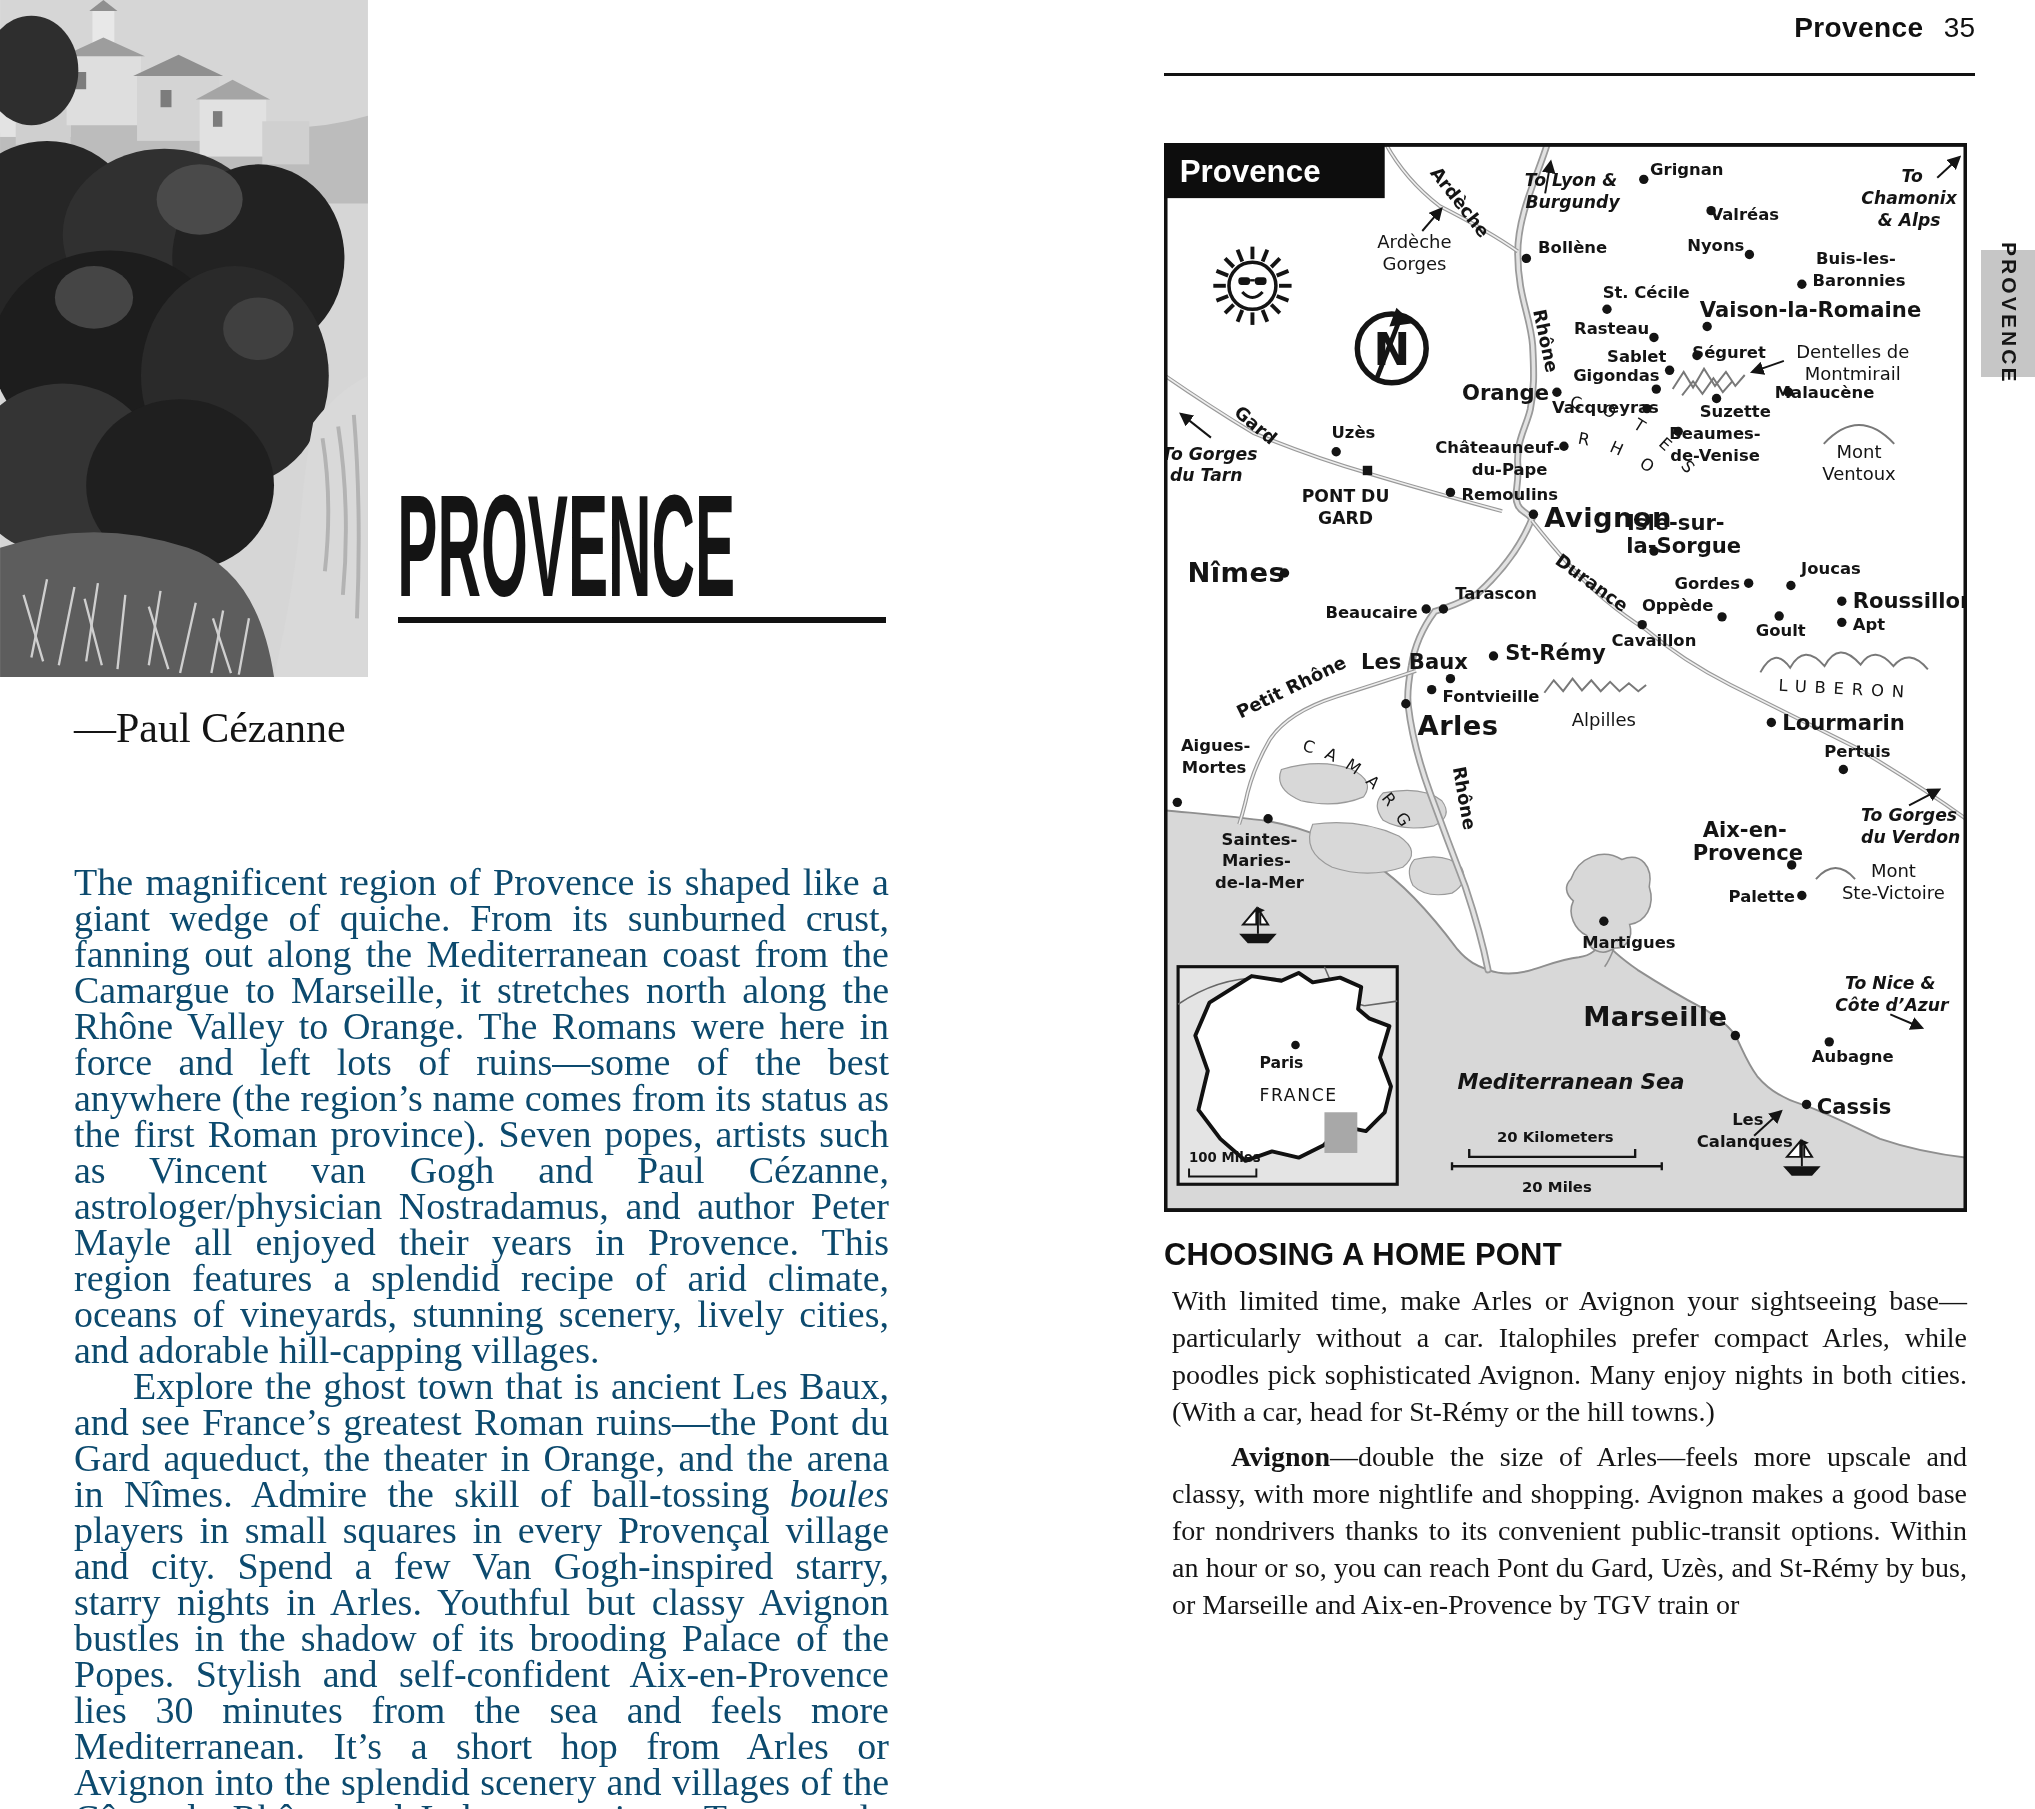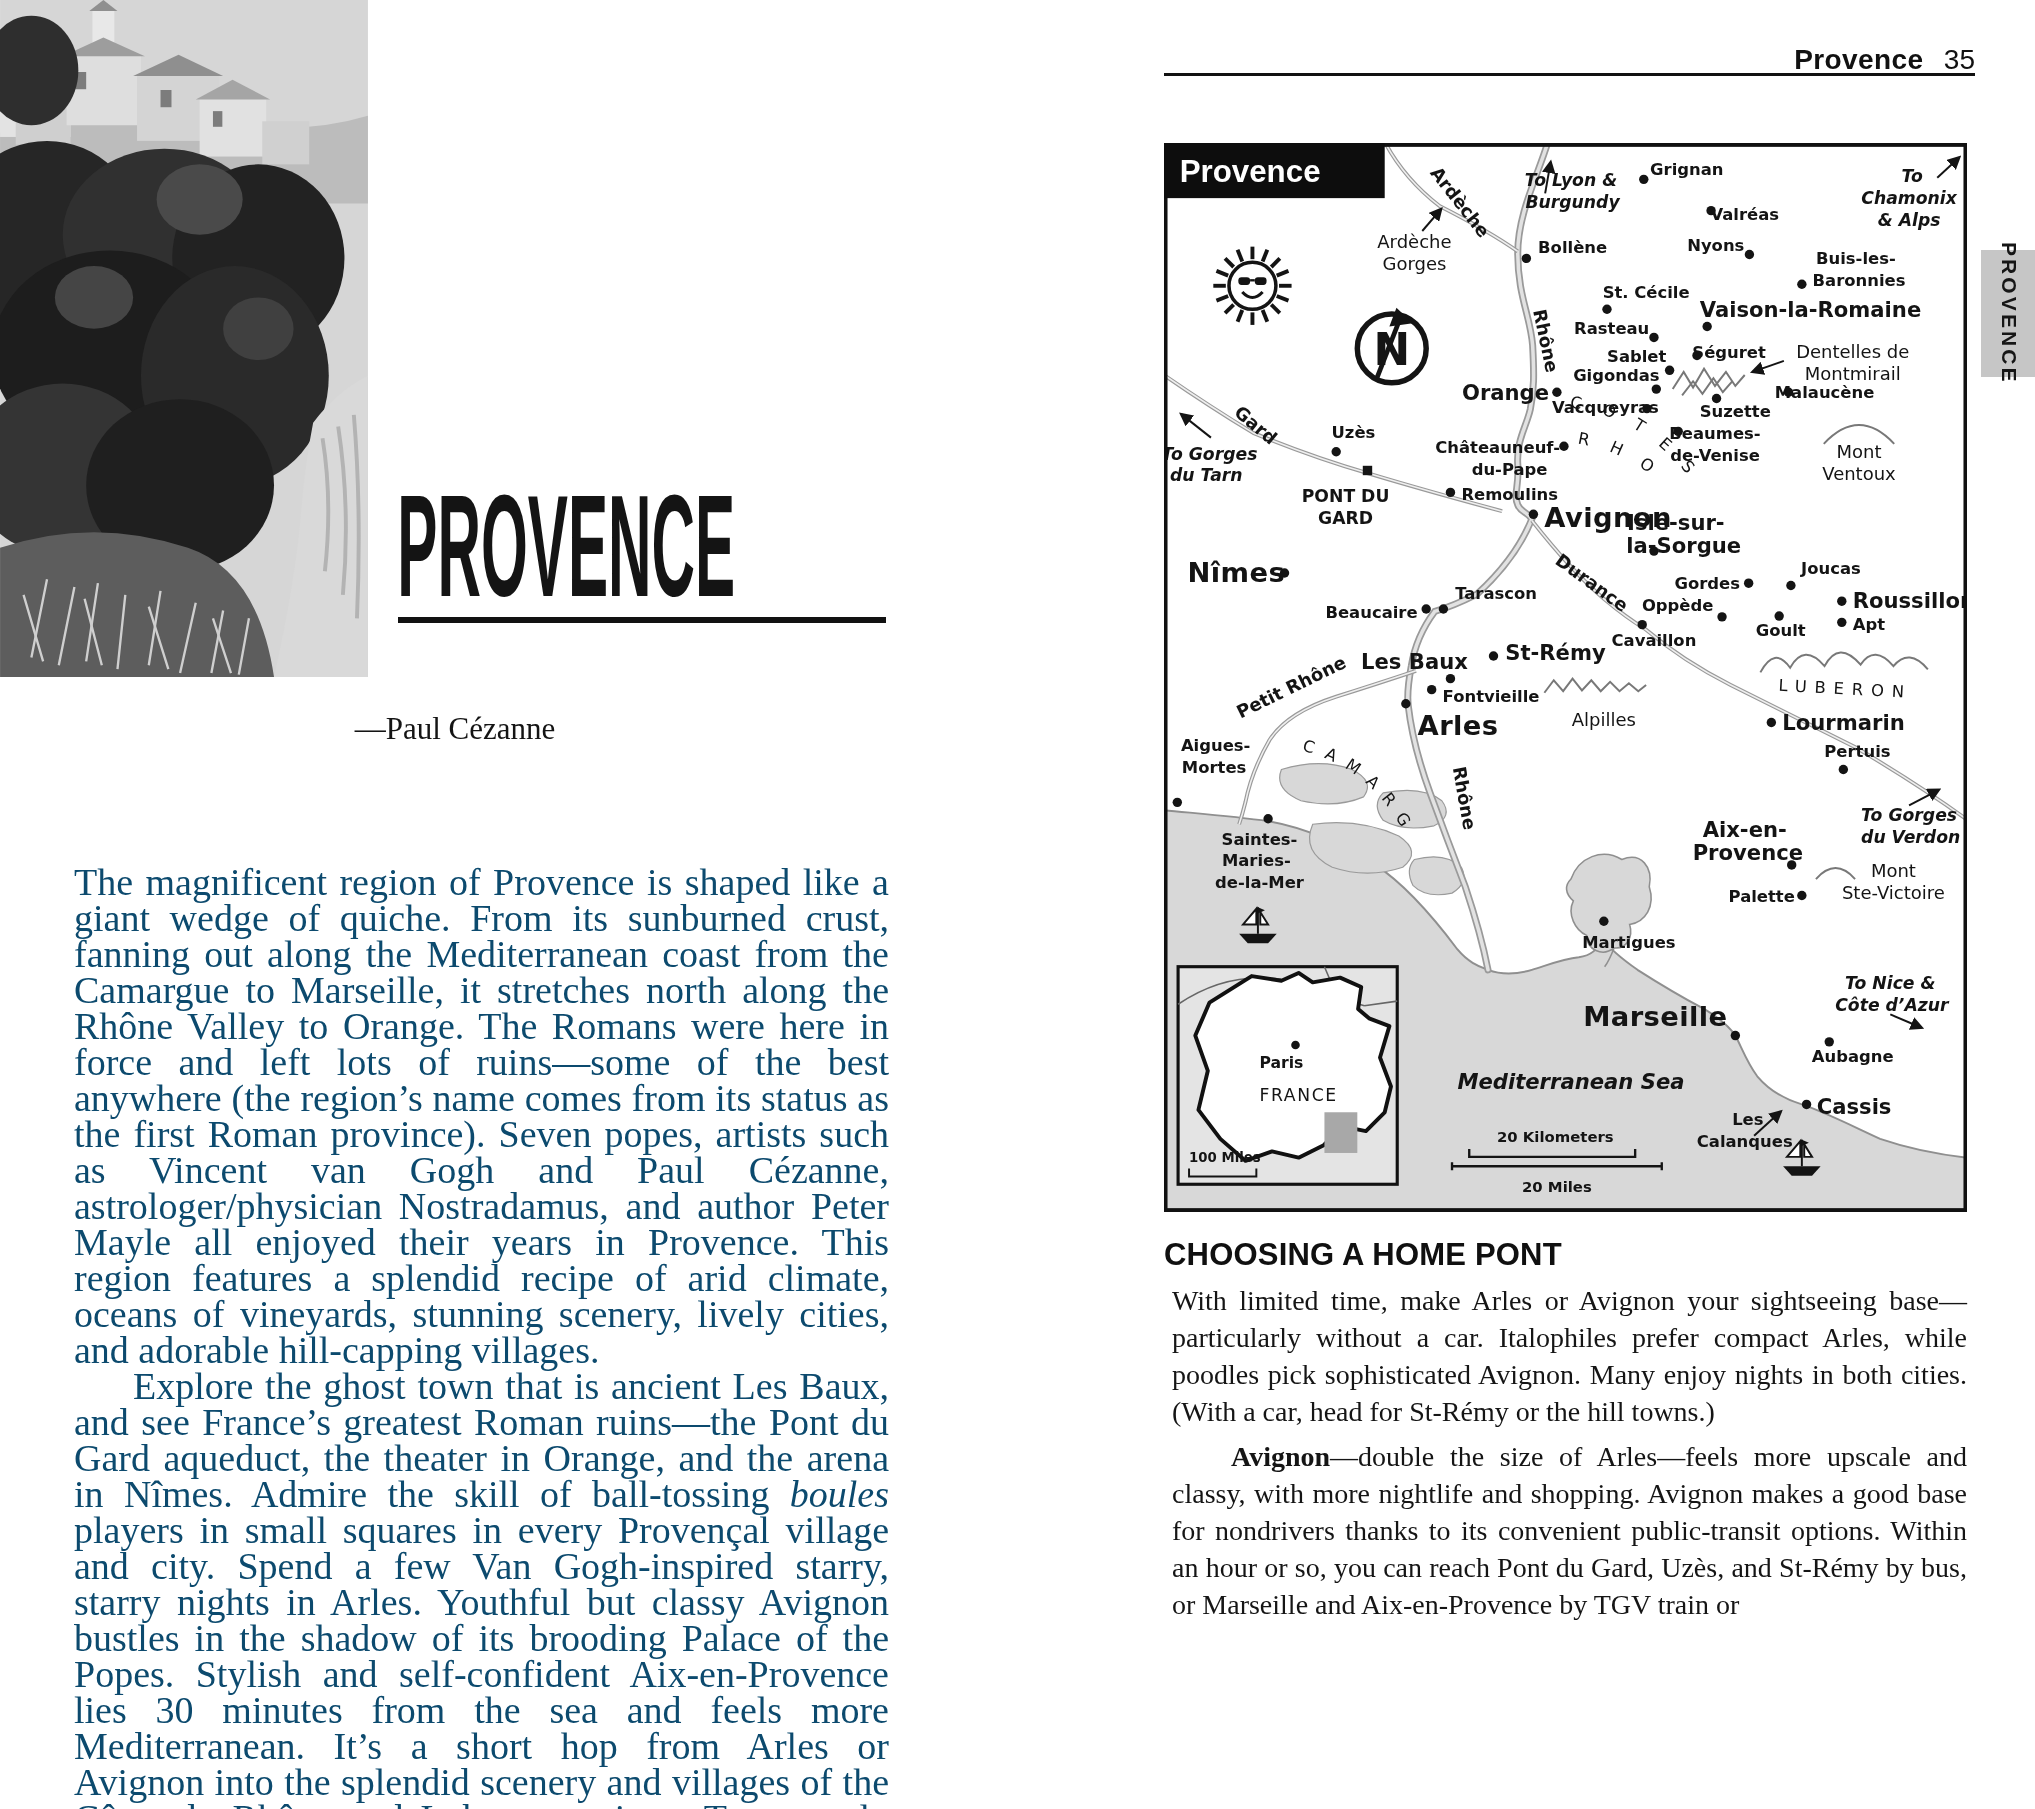--- a/index.html
+++ b/index.html
@@ -6,29 +6,29 @@
   body{width:2035px;height:1809px;position:relative;overflow:hidden;
        font-family:"Liberation Serif",serif;color:#1b1b1b;}
   .abs{position:absolute;}
 
   
   #chapter-photo{left:0;top:0;}
   #chapter-title-svg{left:391px;top:479px;}
   #title-rule{left:398px;top:617px;width:488px;height:5.5px;background:#111;}
   #quote-block{left:74px;top:701px;width:820px;font-style:italic;
                font-size:29px;line-height:43px;color:#141414;}
-  #quote-attribution{font-style:normal;font-size:31px;text-align:center;
+  #quote-attribution{font-style:normal;font-size:42px;text-align:left;
                padding-right:58px;margin-top:6.3px;}
   #left-body{left:74px;top:864px;width:815px;font-size:38px;line-height:36px;
              text-align:justify;color:#0c4a6e;}
   #left-body p{margin:0;}
   #left-body p.indent{text-indent:59px;}
 
   
-  #page-header{left:1164px;top:44px;width:811px;text-align:right;
+  #page-header{left:1164px;top:12px;width:811px;text-align:right;
       font-family:"Liberation Sans",sans-serif;font-size:28px;color:#111;}
   #page-header .ttl{font-weight:700;letter-spacing:0.4px;}
   #page-header .num{font-weight:400;margin-left:20.4px;}
   #header-rule{left:1164px;top:73px;width:811px;height:3.1px;background:#111;}
   #side-tab{left:1981px;top:250px;width:55px;height:127px;background:#c6c6c6;
       display:flex;align-items:center;justify-content:center;}
   #side-tab span{writing-mode:vertical-rl;font-family:"Liberation Sans",sans-serif;
       font-weight:700;font-size:21px;letter-spacing:3.1px;color:#161616;}
   #map-wrap{left:1164px;top:143px;}
   #right-body{left:1164px;top:1237px;width:811px;}

